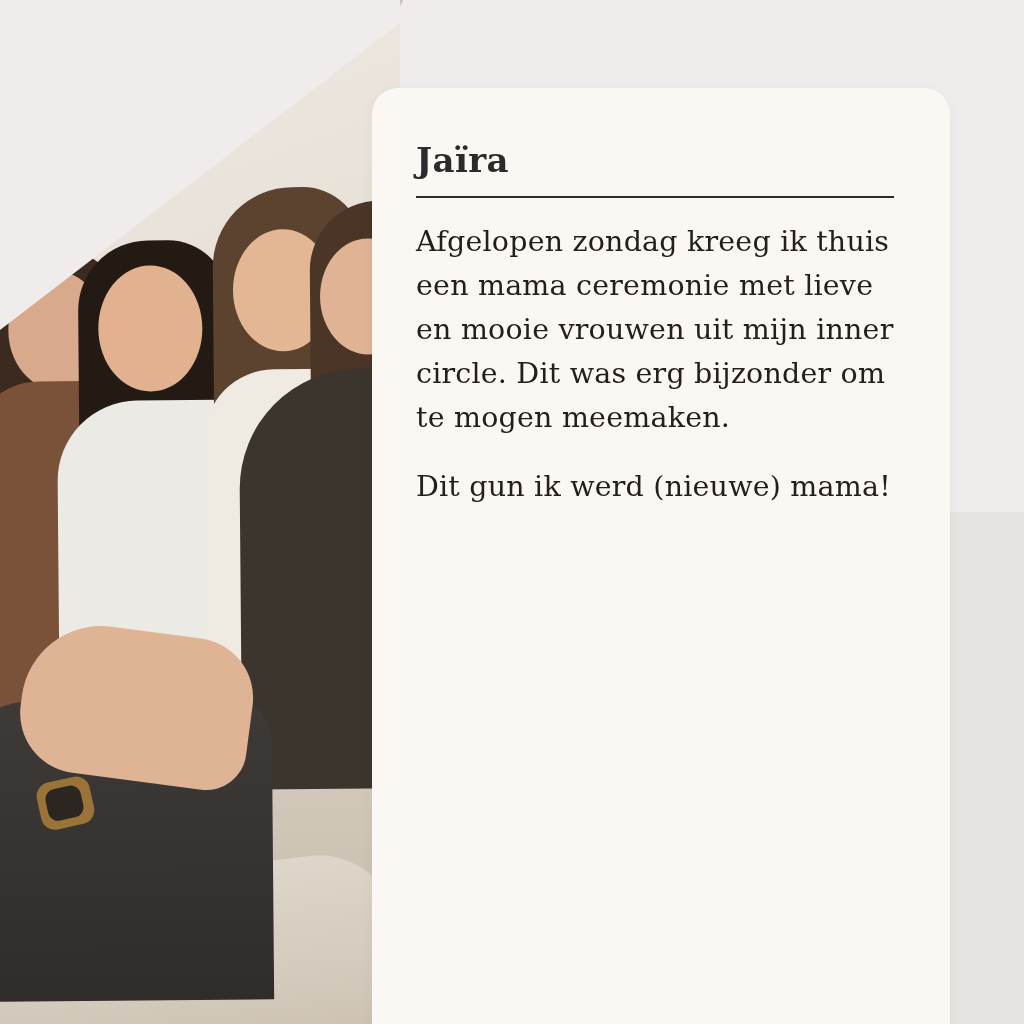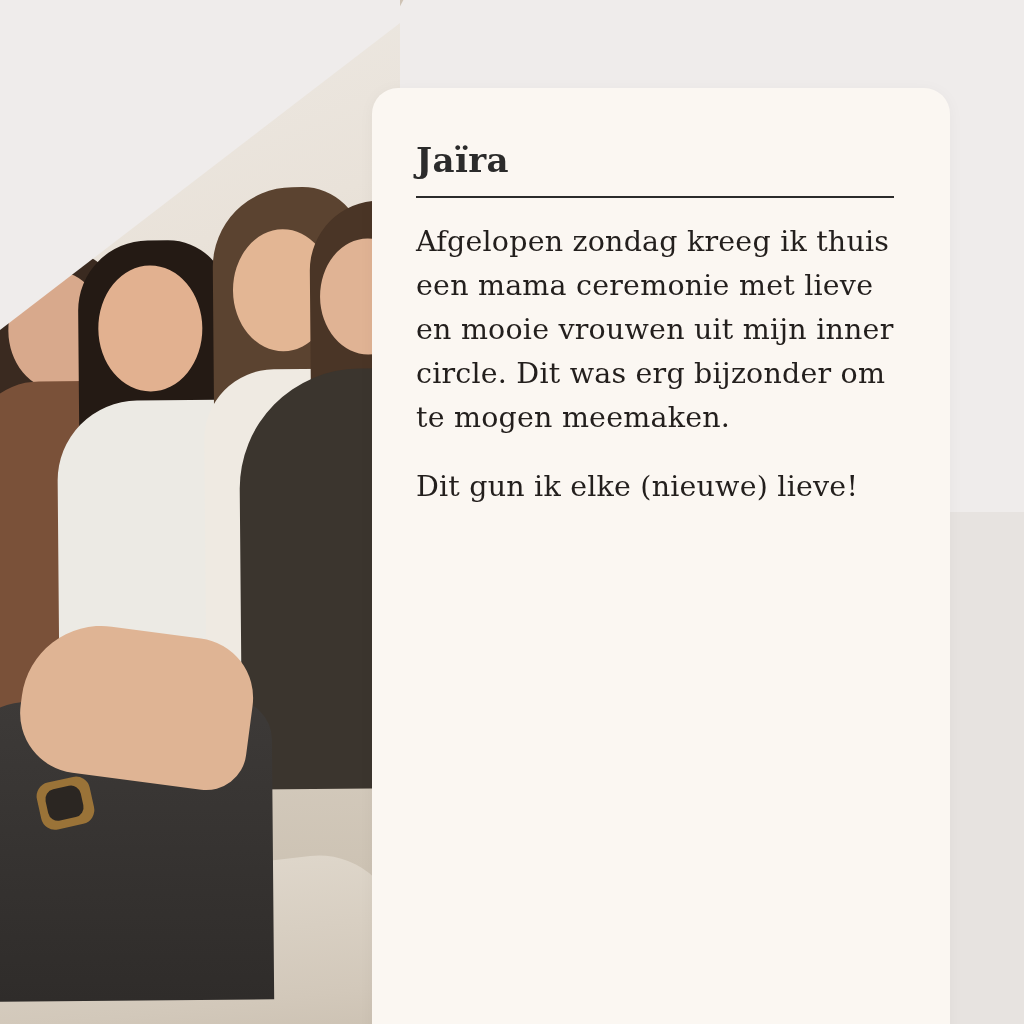--- a/index.html
+++ b/index.html
@@ -294,17 +294,17 @@
       <div class="watch-face"></div>
     </div>
     <div class="photo-mask"></div>
   </div>
 
   <div class="card">
     <h1 class="card-title">Jaïra</h1>
     <div class="divider"></div>
     <div class="card-body">
       <p>Afgelopen zondag kreeg ik thuis een mama ceremonie met lieve en mooie vrouwen uit mijn inner circle. Dit was erg bijzonder om te mogen meemaken.</p>
-      <p>Dit gun ik elke (nieuwe) lieve!</p>
+      <p>Dit gun ik werd (nieuwe) mama!</p>
     </div>
   </div>
 
 </div>
 
 </body></html>

